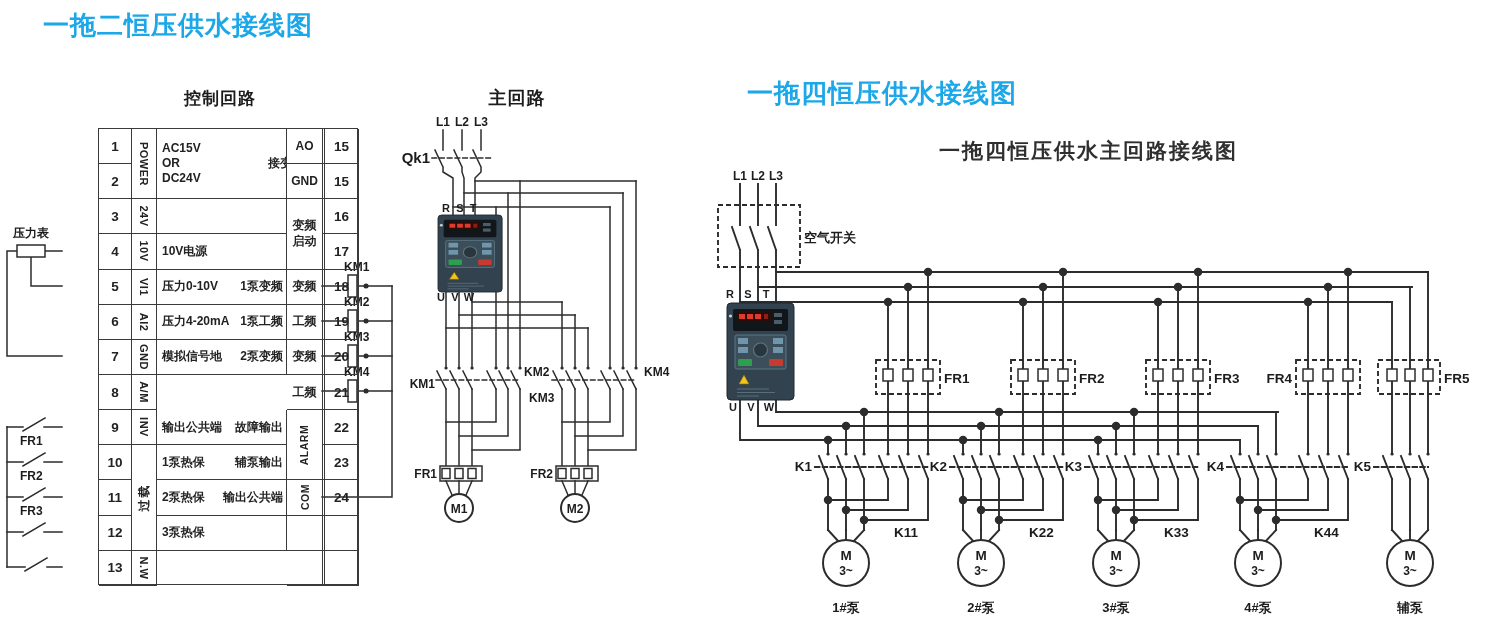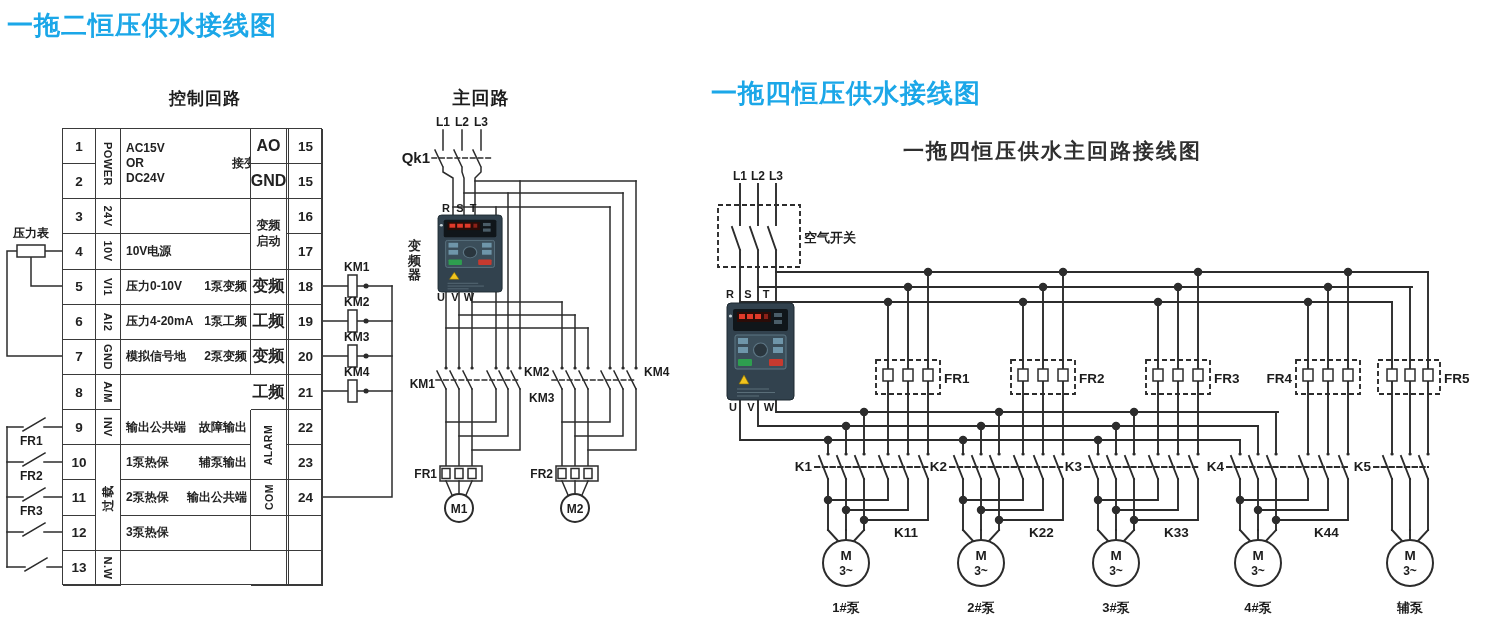--- a/index.html
+++ b/index.html
@@ -2,21 +2,21 @@
 <html style="--title_accent: #1ba7e8; --wire: #2c2c2c; --vfd_body: #32424e; --led_red: #e03a2a; --btn_green: #2e9e4f; --btn_red: #c63a2f; --warn_yellow: #f2c41d;"><head>
 <meta charset="utf-8">
 <style>
   :root{
     --title_accent:#1ba7e8; --wire:#2c2c2c; --ink:#222;
     --vfd_body:#32424e; --led_red:#e03a2a; --btn_green:#2e9e4f; --btn_red:#c63a2f; --warn_yellow:#f2c41d;
   }
   html,body{margin:0;padding:0;background:#fff;}
   body{font-family:"Liberation Sans","DejaVu Sans",sans-serif;color:var(--ink);}
   .canvas{position:relative;width:1489px;height:620px;background:#fff;overflow:hidden;}
-  .abs{position:absolute;}
+  .abs{position:absolute;margin-left:36px;}
   .big-title{font-size:26px;font-weight:800;color:var(--title_accent);letter-spacing:1px;white-space:nowrap;}
   .sub-title{font-size:21px;font-weight:700;color:#2f2f2f;letter-spacing:2px;white-space:nowrap;}
   .sec-title{font-size:17px;font-weight:700;color:#1c1c1c;text-align:center;letter-spacing:1px;}
   
   .tblock{left:62px;top:128px;width:260px;height:457px;display:grid;
     grid-template-columns:33px 25px 130px 35px 37px;
     grid-template-rows:repeat(13,35.15px);
     border:1.6px solid #3a3a3a;box-sizing:border-box;}
   .cell{border-right:1px solid #3a3a3a;border-bottom:1px solid #3a3a3a;
     display:flex;align-items:center;justify-content:center;overflow:hidden;box-sizing:border-box;}
@@ -24,21 +24,21 @@
   .cell.dbl{border-left:3px double #3a3a3a;}
   .num{font-size:13.5px;font-weight:700;}
   .desc{justify-content:space-between;padding:0 3px 0 5px;font-size:12px;font-weight:600;white-space:nowrap;}
   .desc .r{margin-left:2px;}
   .rot{transform:rotate(90deg);white-space:nowrap;font-size:11px;font-weight:700;letter-spacing:.5px;}
   .rotc{transform:rotate(-90deg);white-space:nowrap;font-size:10.5px;font-weight:700;letter-spacing:.5px;}
   .rotcjk{transform:rotate(-90deg);white-space:nowrap;font-size:12px;font-weight:700;letter-spacing:2px;}
   .vcjk{width:15px;word-break:break-all;line-height:1.12;font-size:12px;font-weight:600;text-align:center;}
   .two{width:2.3em;word-break:break-all;line-height:1.3;font-size:12px;font-weight:600;text-align:center;}
   .pre{white-space:pre-line;line-height:1.25;font-size:12px;font-weight:600;}
-  .lbl4{font-size:16px;font-weight:600;}
+  .lbl4{font-size:12px;font-weight:600;}
   
   svg{position:absolute;left:0;top:0;}
   svg text{font-family:"Liberation Sans","DejaVu Sans",sans-serif;fill:#1c1c1c;}
   .w{stroke:var(--wire);stroke-width:1.5;fill:none;stroke-linecap:square;}
   .w2{stroke:var(--wire);stroke-width:1.9;fill:none;stroke-linecap:square;}
   .dsh{stroke-dasharray:4.5,3.2;}
   .dots{stroke:var(--wire);stroke-width:8.4;stroke-linecap:round;fill:none;}
   .dotm{stroke:var(--wire);stroke-width:5;stroke-linecap:round;fill:none;}
   .nub{stroke:var(--wire);stroke-width:3.2;stroke-linecap:round;fill:none;}
   .box{fill:#fff;stroke:var(--wire);stroke-width:1.5;}
@@ -53,21 +53,21 @@
   .vfdln{stroke:#5a6e79;stroke-width:1;}
 </style>
 </head>
 <body>
 
 <div class="canvas">
 
   <div class="abs big-title" style="left:7px;top:8px;">一拖二恒压供水接线图</div>
   <div class="abs sub-title" style="left:903px;top:137px;">一拖四恒压供水主回路接线图</div>
   <div class="abs big-title" style="left:711px;top:76px;">一拖四恒压供水接线图</div>
-  <div class="abs sec-title" style="left:75px;top:87px;width:260px;">控制回路</div>
+  <div class="abs sec-title" style="left:54px;top:87px;width:260px;">控制回路</div>
   <div class="abs sec-title" style="left:431px;top:86px;width:100px;font-size:18px;">主回路</div>
   <div class="abs vcjk" style="left:407px;top:239px;font-size:13px;">变频器</div>
 
   <svg width="1489" height="620" viewBox="0 0 1489 620">
     <defs>
       <g id="vfd">
         <rect x="0" y="0" width="67" height="97" rx="4" fill="var(--vfd_body)" stroke="#1d2930" stroke-width="1"></rect>
         <rect x="6" y="6" width="55" height="22" rx="2" fill="#10161a"></rect>
         <rect x="10" y="9" width="34" height="10" fill="#2a0c08"></rect>
         <rect x="12" y="11" width="6" height="5" fill="var(--led_red)"></rect>

